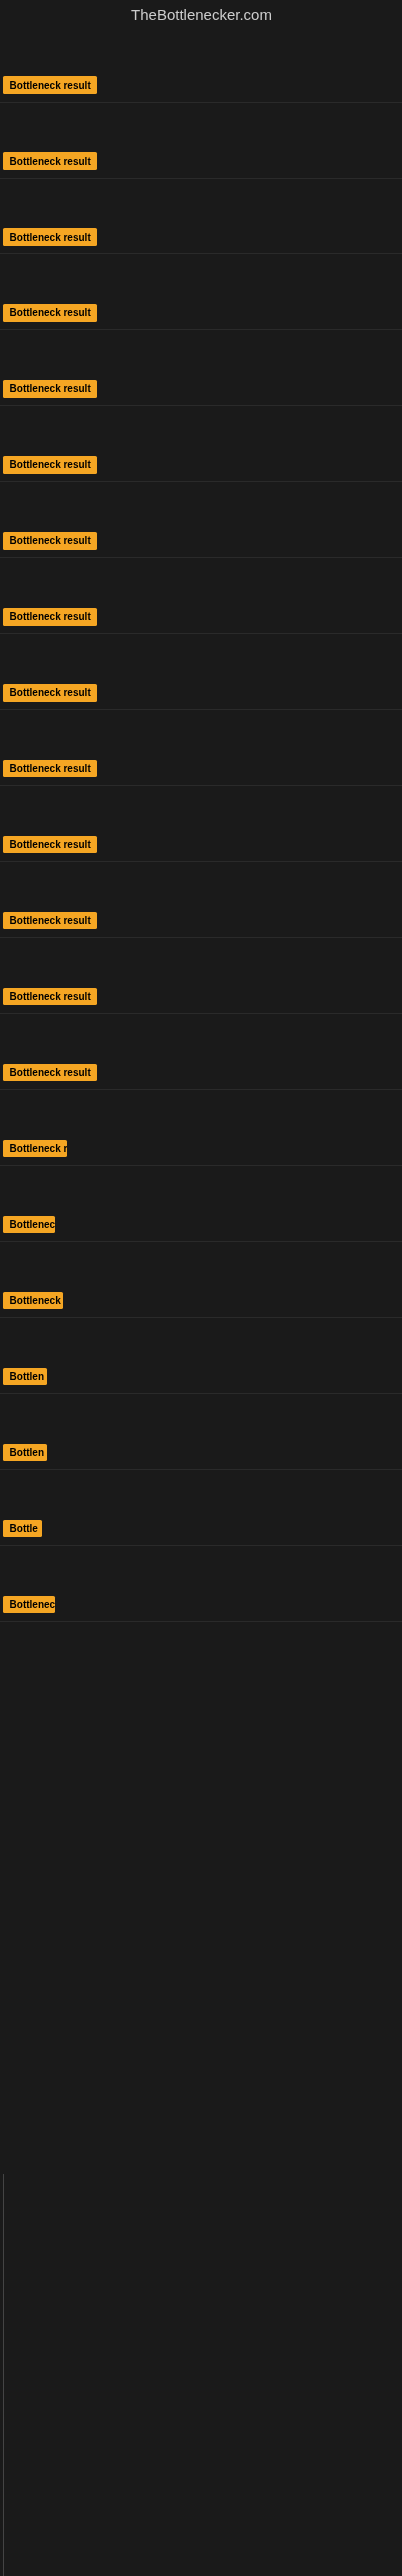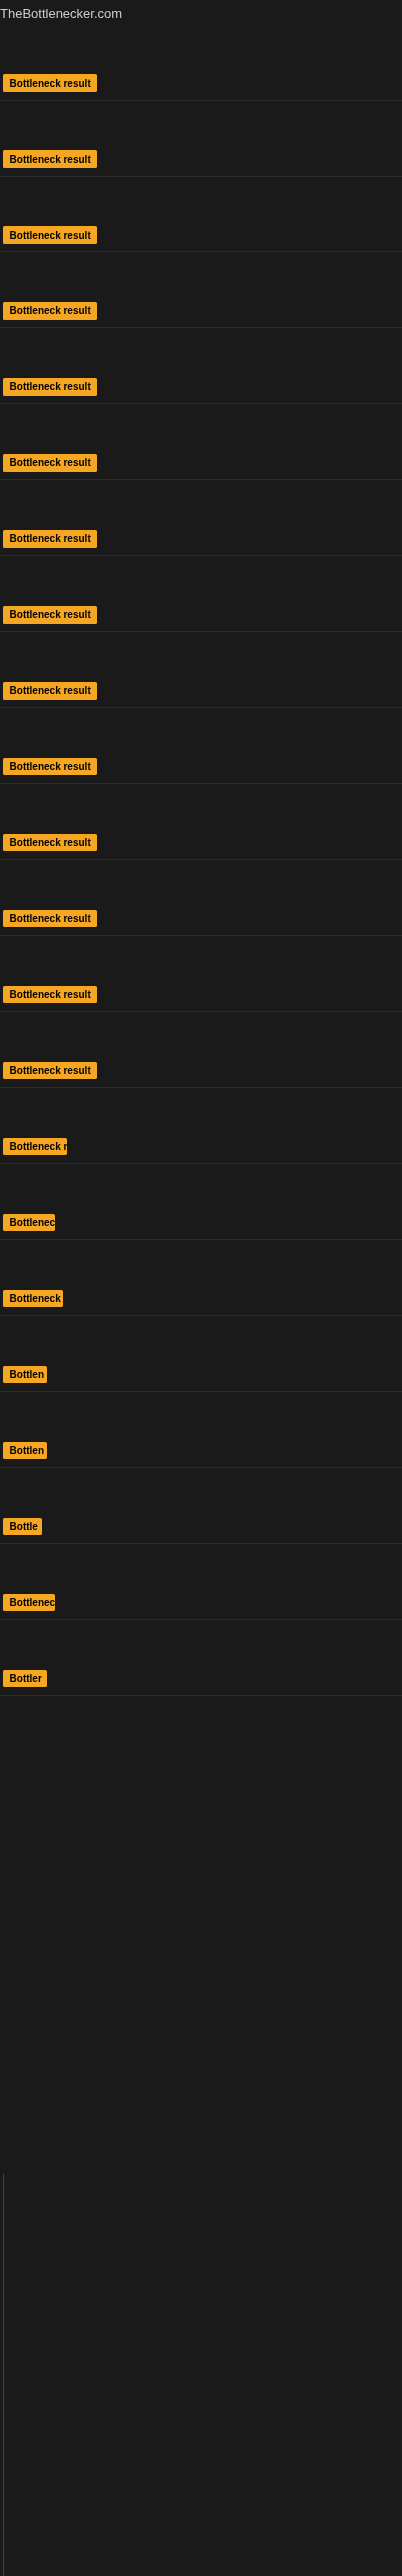--- a/index.html
+++ b/index.html
@@ -10,23 +10,23 @@
 
     body {
       width: 403px;
       min-height: 2576px;
       background-color: #1a1a1a;
       font-family: Arial, sans-serif;
       position: relative;
     }
 
     .site-title {
-      text-align: left;
+      text-align: center;
       color: #cccccc;
-      font-size: 13px;
+      font-size: 15px;
       padding: 6.4px 0 3.2px 0;
       font-weight: normal;
     }
 
     .bottleneck-badge {
       display: inline-block;
       background-color: #f5a623;
       color: #000000;
       font-size: 10px;
       font-weight: bold;
@@ -71,17 +71,16 @@
     <div class="result-row"><span class="bottleneck-badge">Bottleneck result</span></div>
     <div class="result-row"><span class="bottleneck-badge">Bottleneck result</span></div>
     <div class="result-row"><span class="bottleneck-badge">Bottleneck result</span></div>
     <div class="result-row"><span class="bottleneck-badge" style="max-width: 64px;">Bottleneck re</span></div>
     <div class="result-row"><span class="bottleneck-badge" style="max-width: 52px;">Bottlenec</span></div>
     <div class="result-row"><span class="bottleneck-badge" style="max-width: 60px;">Bottleneck r</span></div>
     <div class="result-row"><span class="bottleneck-badge" style="max-width: 44px;">Bottlen</span></div>
     <div class="result-row"><span class="bottleneck-badge" style="max-width: 44px;">Bottlen</span></div>
     <div class="result-row"><span class="bottleneck-badge" style="max-width: 39px;">Bottle</span></div>
     <div class="result-row"><span class="bottleneck-badge" style="max-width: 52px;">Bottlenec</span></div>
-    <div class="result-row"><span class="bottleneck-badge" style="max-width: 44px;">Bottler</span></div>
   </div>
 
 <div class="vertical-line"></div>
 
 
 </body></html>

